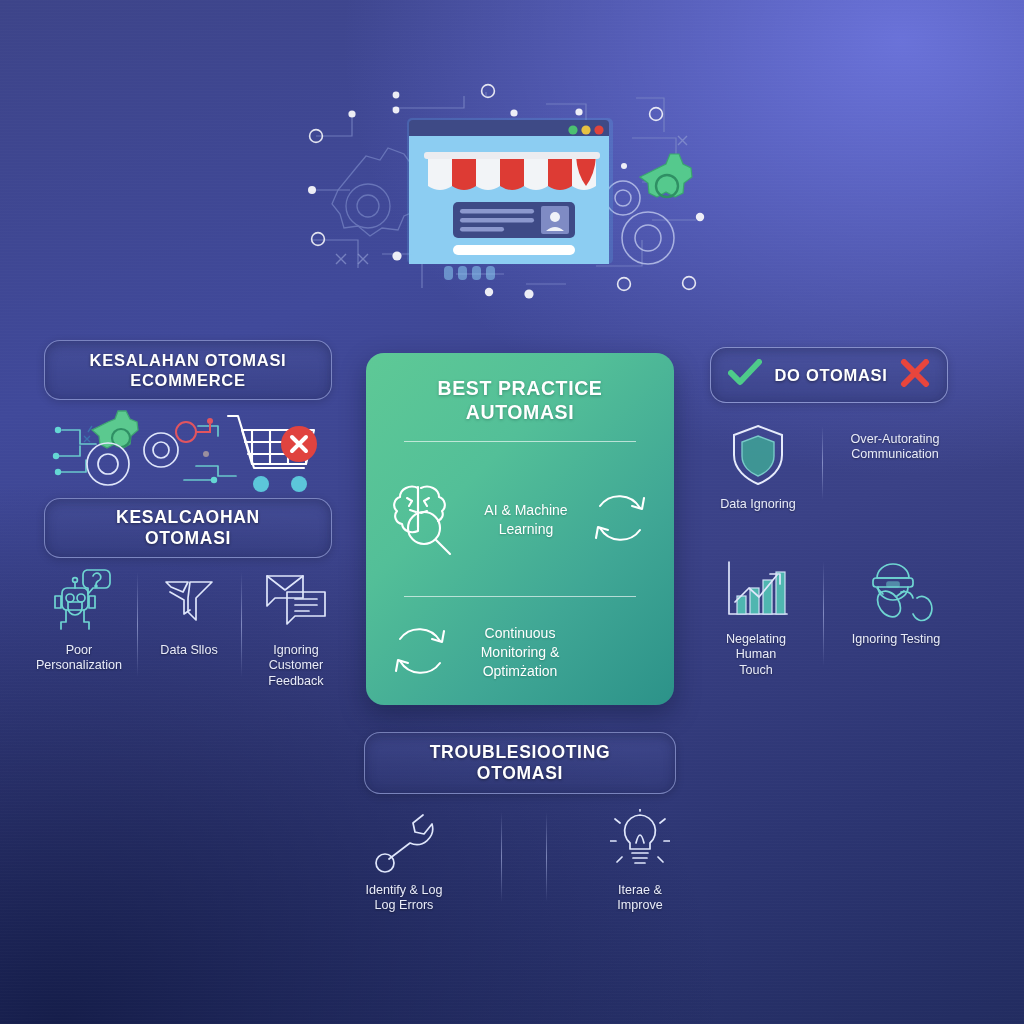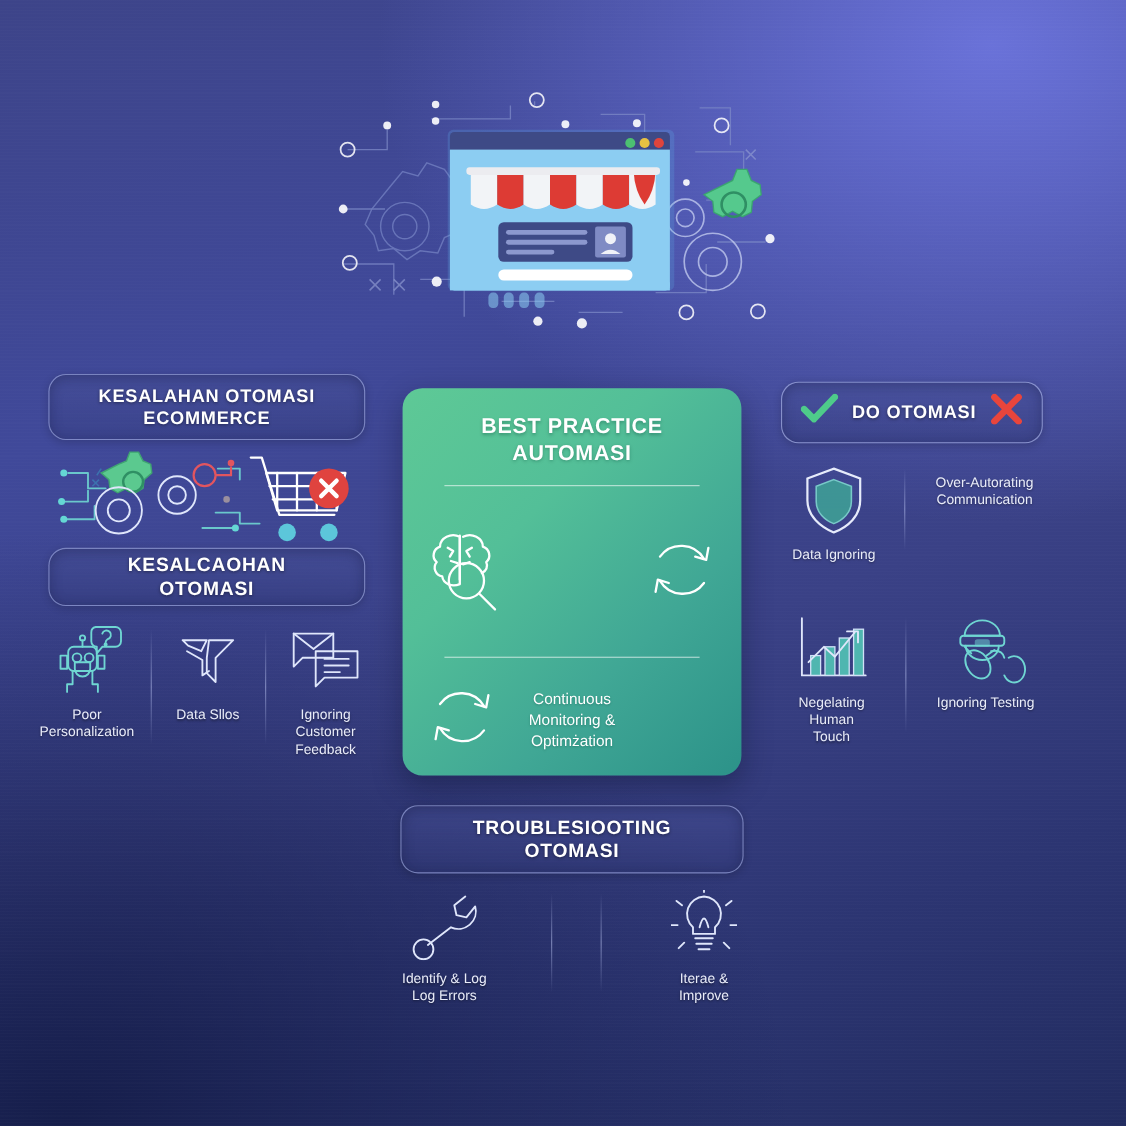--- a/index.html
+++ b/index.html
@@ -29,21 +29,21 @@
     border-radius:16px;
     background:linear-gradient(180deg,rgba(74,83,155,0.50),rgba(50,58,120,0.42));
     box-shadow:0 3px 12px rgba(12,16,46,0.30) inset, 0 2px 8px rgba(0,0,0,0.16);
     display:flex;align-items:center;justify-content:center;
     text-align:center;color:#ffffff;font-weight:700;letter-spacing:.7px;
     text-shadow:0 1px 3px rgba(0,0,0,.45);
   }
   .pill span{display:block;line-height:1.22;}
 
   #pill-kesalahan-ecommerce{left:44px;top:340px;width:288px;height:60px;font-size:16.5px;}
-  #pill-kesalahan-otomasi{left:44px;top:498px;width:288px;height:53px;font-size:17.5px;}
+  #pill-kesalahan-otomasi{left:44px;top:498px;width:288px;height:60px;font-size:17.5px;}
   #pill-do-otomasi{left:710px;top:347px;width:238px;height:56px;font-size:16.5px;
      border-color:rgba(182,192,240,0.6);}
   #pill-troubleshooting{left:364px;top:732px;width:312px;height:62px;font-size:17.5px;}
 
   .pill-inline{display:flex;align-items:center;justify-content:center;gap:12px;width:100%;padding:0 10px;box-sizing:border-box;}
 
   
   .iconrow{position:absolute;display:flex;align-items:flex-start;}
   .iconcell{display:flex;flex-direction:column;align-items:center;position:relative;}
   .iconcell .art{height:70px;display:flex;align-items:center;justify-content:center;}
@@ -314,20 +314,24 @@
           <g class="ln-w">
             <path d="M30 10 c-8 -4 -18 1 -18 9 c-6 2 -8 10 -3 14 c-4 5 -1 12 5 13 c1 7 9 10 16 7z"></path>
             <path d="M33 10 c8 -4 18 1 18 9 c6 2 8 10 3 14 c2 4 0 8 -4 10"></path>
             <path d="M30 9 v40"></path>
             <path d="M19 20 l5 3 -3 5 M22 32 l6 2 M41 20 l-5 3 3 5 M39 33 l-6 2"></path>
             <circle cx="36" cy="50" r="16"></circle>
               <path d="M48 62 l14 14"></path>
           </g>
         </svg>
       </div>
+      <div class="ctext">
+        <div>AI &amp; Machine</div>
+        <div>Learning</div>
+      </div>
       <div>
         <svg width="64" height="64" viewBox="0 0 64 64">
           <g class="ln-w">
             <path d="M52 22 a24 24 0 0 0 -40 -2"></path>
               <path d="M44 20 l10 3 2 -11"></path>
             <path d="M12 42 a24 24 0 0 0 40 2"></path>
               <path d="M20 44 l-10 -3 -2 11"></path>
           </g>
         </svg>
       </div>

